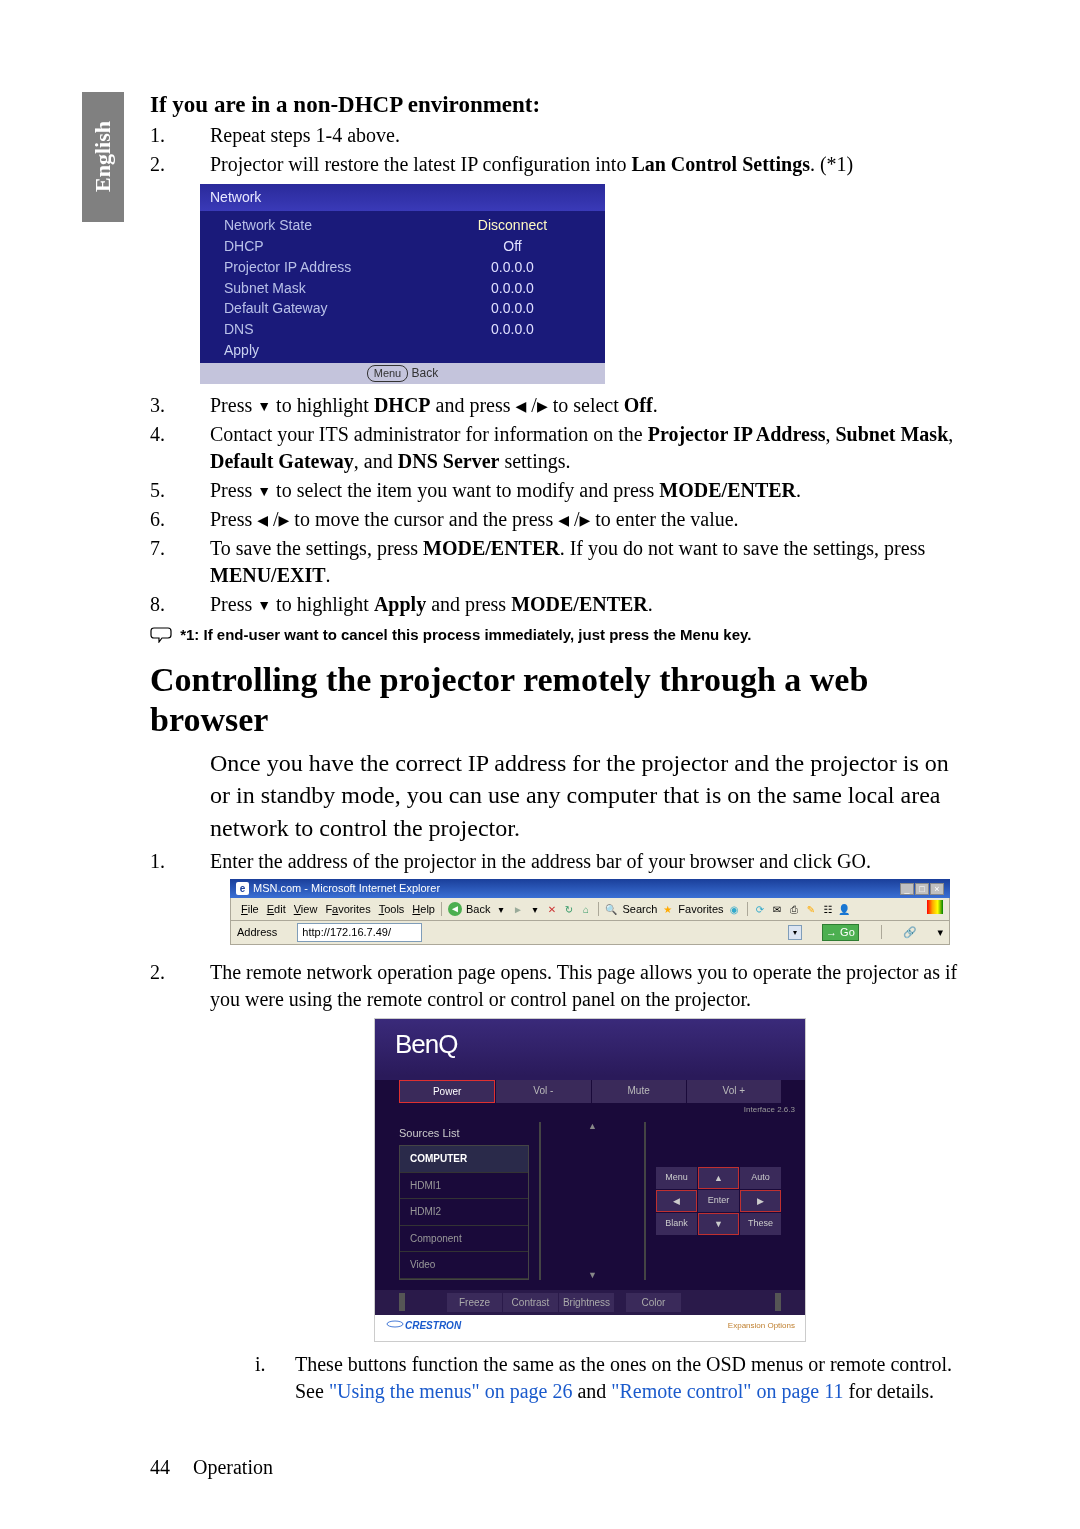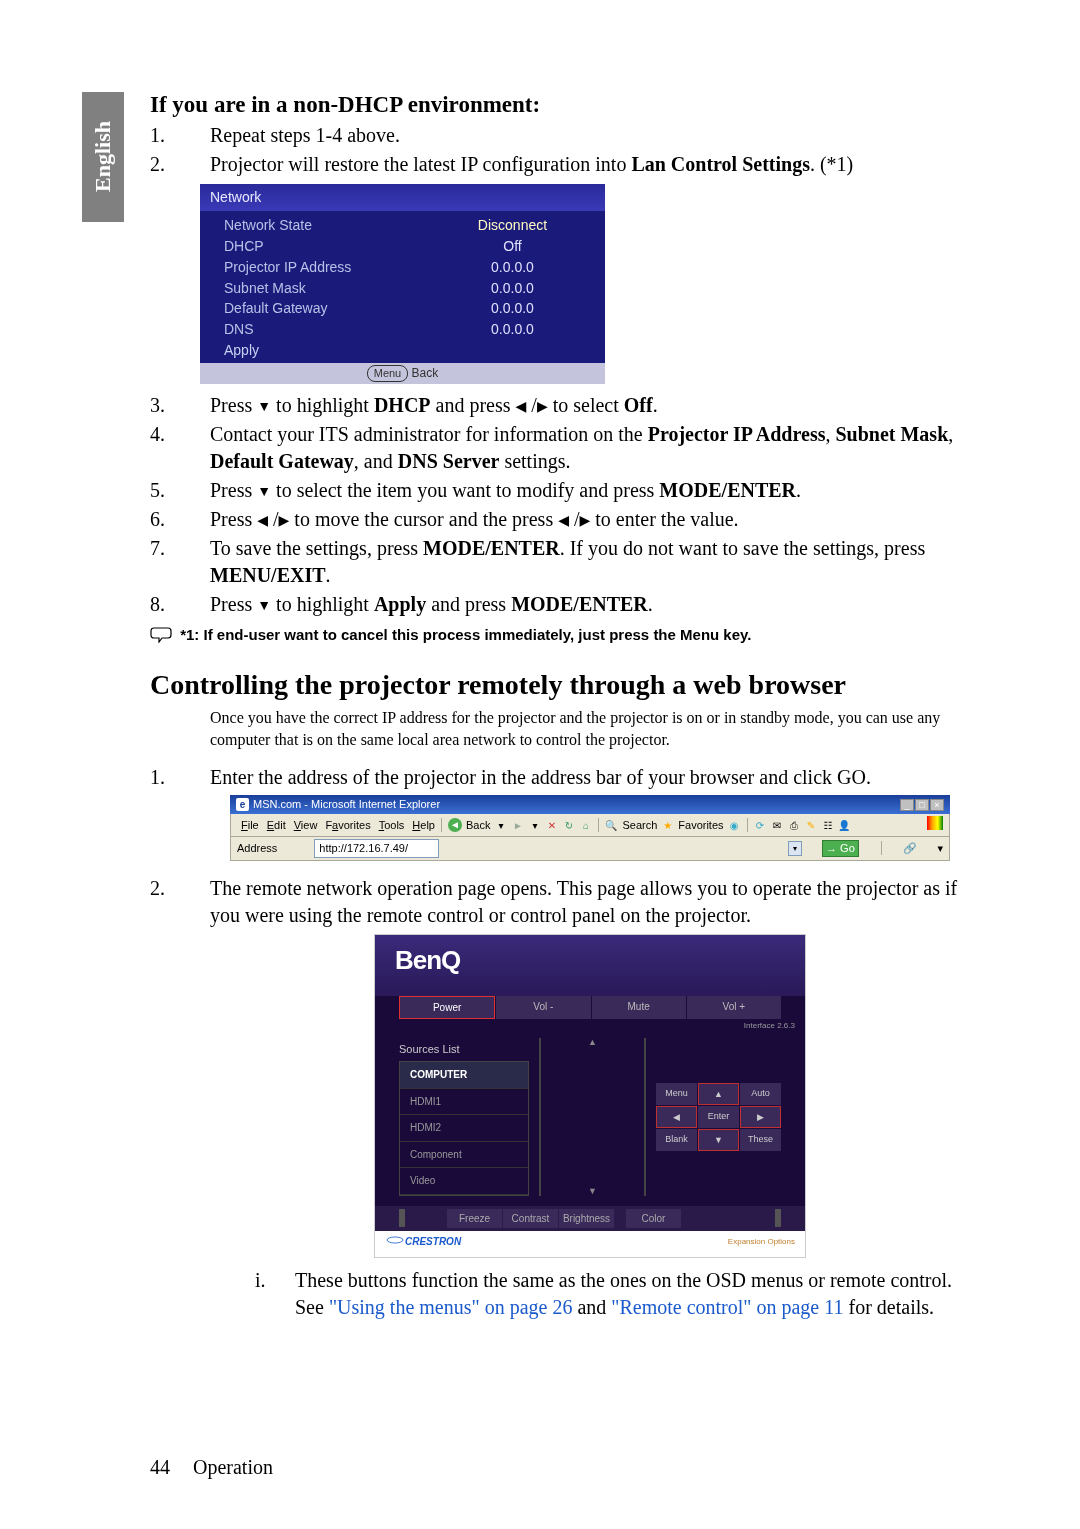--- a/index.html
+++ b/index.html
@@ -69,64 +69,64 @@
   .nb-label { flex: 0 0 220px; color: #b8c0e8; }
   .nb-val { flex: 1; text-align: center; color: #e0e0ff; }
   .nb-val.orange { color: #fef9c3; }
   .nb-apply { padding: 1px 24px; color: #c8d0f0; }
   .nb-foot { background: #c4c4dc; color:#333; font-size:12px; text-align:center; padding:2px 10px; }
   .nb-foot .menu-btn { border:1px solid #333; border-radius:8px; padding:0 6px; font-size:11px; display:inline-block; }
   .note-row { margin-top: 8px; font-family: Arial, Helvetica, sans-serif; font-size: 15px; font-weight: bold; }
   .note-icon { display:inline-block; width:26px; vertical-align:middle; }
   .note-icon svg { width:22px; height:16px; }
   h1.big {
-    font-size: 28px;
+    font-size: 34px;
     font-weight: bold;
     line-height: 1.2;
-    margin-top: 22px;
+    margin-top: 14px;
     margin-bottom: 6px;
   }
-  .para { font-size: 16px; line-height: 1.35; padding-left: 60px; margin-bottom: 14px; }
+  .para { font-size: 24px; line-height: 1.35; padding-left: 60px; margin-bottom: 4px; }
   .ie-wrap { display:flex; justify-content:center; margin: 4px 0 14px 0; }
   .ie-bar {
     width: 720px;
     font-family: Tahoma, Arial, sans-serif;
     font-size: 11px;
     color: #000;
   }
   .ie-title { background: linear-gradient(#1a3f9a,#3a6fd4); color:#fff; padding: 2px 6px; display:flex; align-items:center; }
   .ie-title .iefav { width:13px; height:13px; background:#fff; color:#1a3f9a; font-size:10px; text-align:center; line-height:13px; margin-right:4px; border-radius:2px; font-weight:bold;}
   .ie-winbtns { margin-left:auto; display:flex; gap:1px;}
   .ie-winbtns span { width:14px; height:12px; background:#c0c0c0; display:inline-block; border:1px solid #888; font-size:9px; text-align:center; line-height:10px;}
   .ie-menu { background:#ece9d8; border:1px solid #aca899; border-top:none; padding:2px 6px; display:flex; align-items:center; }
   .ie-menu .m { padding:0 4px; }
   .ie-menu .m u { text-decoration: underline; }
   .ie-sep { width:1px; height:14px; background:#aca899; margin:0 2px;}
   .ie-toolbar-icons { display:flex; gap:4px; align-items:center; margin-left:4px;}
   .ie-toolbar-icons .back { background:#4caf50; color:#fff; border-radius:50%; width:14px; height:14px; text-align:center; line-height:14px; font-size:10px;}
   .ie-toolbar-icons .tico { width:13px; height:13px; display:inline-block; text-align:center; font-size:10px;}
   .ie-addr { background:#ece9d8; border:1px solid #aca899; border-top:none; padding:2px 6px; display:flex; align-items:center; gap:20px;}
-  .ie-addr .addrbox { background:#fff; border:1px solid #7f9db9; padding:1px 4px; width:125px;margin-left:17px; }
+  .ie-addr .addrbox { background:#fff; border:1px solid #7f9db9; padding:1px 4px; width:125px; }
   .ie-addr .go { background:#4caf50; color:#fff; padding:0 3px; border:1px solid #2e7d32; }
   .ie-addr .spacer { flex:1; }
   .ie-addr .dd { border:1px solid #7f9db9; width:14px; height:15px; background:#dce5f2; text-align:center; font-size:8px; line-height:14px;}
   .flag { width:16px; height:14px; background:linear-gradient(90deg,red,orange,yellow,green); display:inline-block;}
 
   .rc-wrap { display:flex; justify-content:center; margin: 6px 0 10px 0; }
   .rc {
     width: 430px;
     font-family: Arial, Helvetica, sans-serif;
     font-size: 10px;
     color:#c0c0c0;
     background:#fff;
     box-shadow: 0 0 0 1px #ccc;
     padding-bottom:4px;
   }
   .rc-logo { background: linear-gradient(#3a2a7a,#2a1a5a); padding: 8px 16px 14px 20px; }
-  .rc-logo .benq { color:#fff; font-weight:bold; font-size:26px; font-family: Arial; letter-spacing:-1px;}
+  .rc-logo .benq { color:#fff; font-weight:normal; font-size:26px; font-family: Arial; letter-spacing:-1px;}
   .rc-tabs { background:#2a1a5a; height:4px;}
   .rc-toolbar { display:flex; gap:1px; background:#1a0a3a; padding:0 24px; }
   .rc-toolbar .btn { flex:1; background:#3a2a5a; color:#bbb; text-align:center; padding:4px 0; font-size:10px;}
   .rc-toolbar .btn.power { border:1px solid #e03030; color:#fff;}
   .rc-meta { background:#1a0a3a; color:#999; font-size:8px; text-align:right; padding:2px 10px;}
   .rc-main { background:#1a0a3a; display:flex; padding: 4px 24px 10px 24px; gap:10px; }
   .rc-sources { flex: 0 0 130px; }
   .rc-sources .hdr { color:#ccc; font-size:11px; padding:4px 0;}
   .rc-sources .list { border:1px solid #444; }
   .rc-sources .item { padding:6px 10px; border-bottom:1px solid #333; color:#999; }

